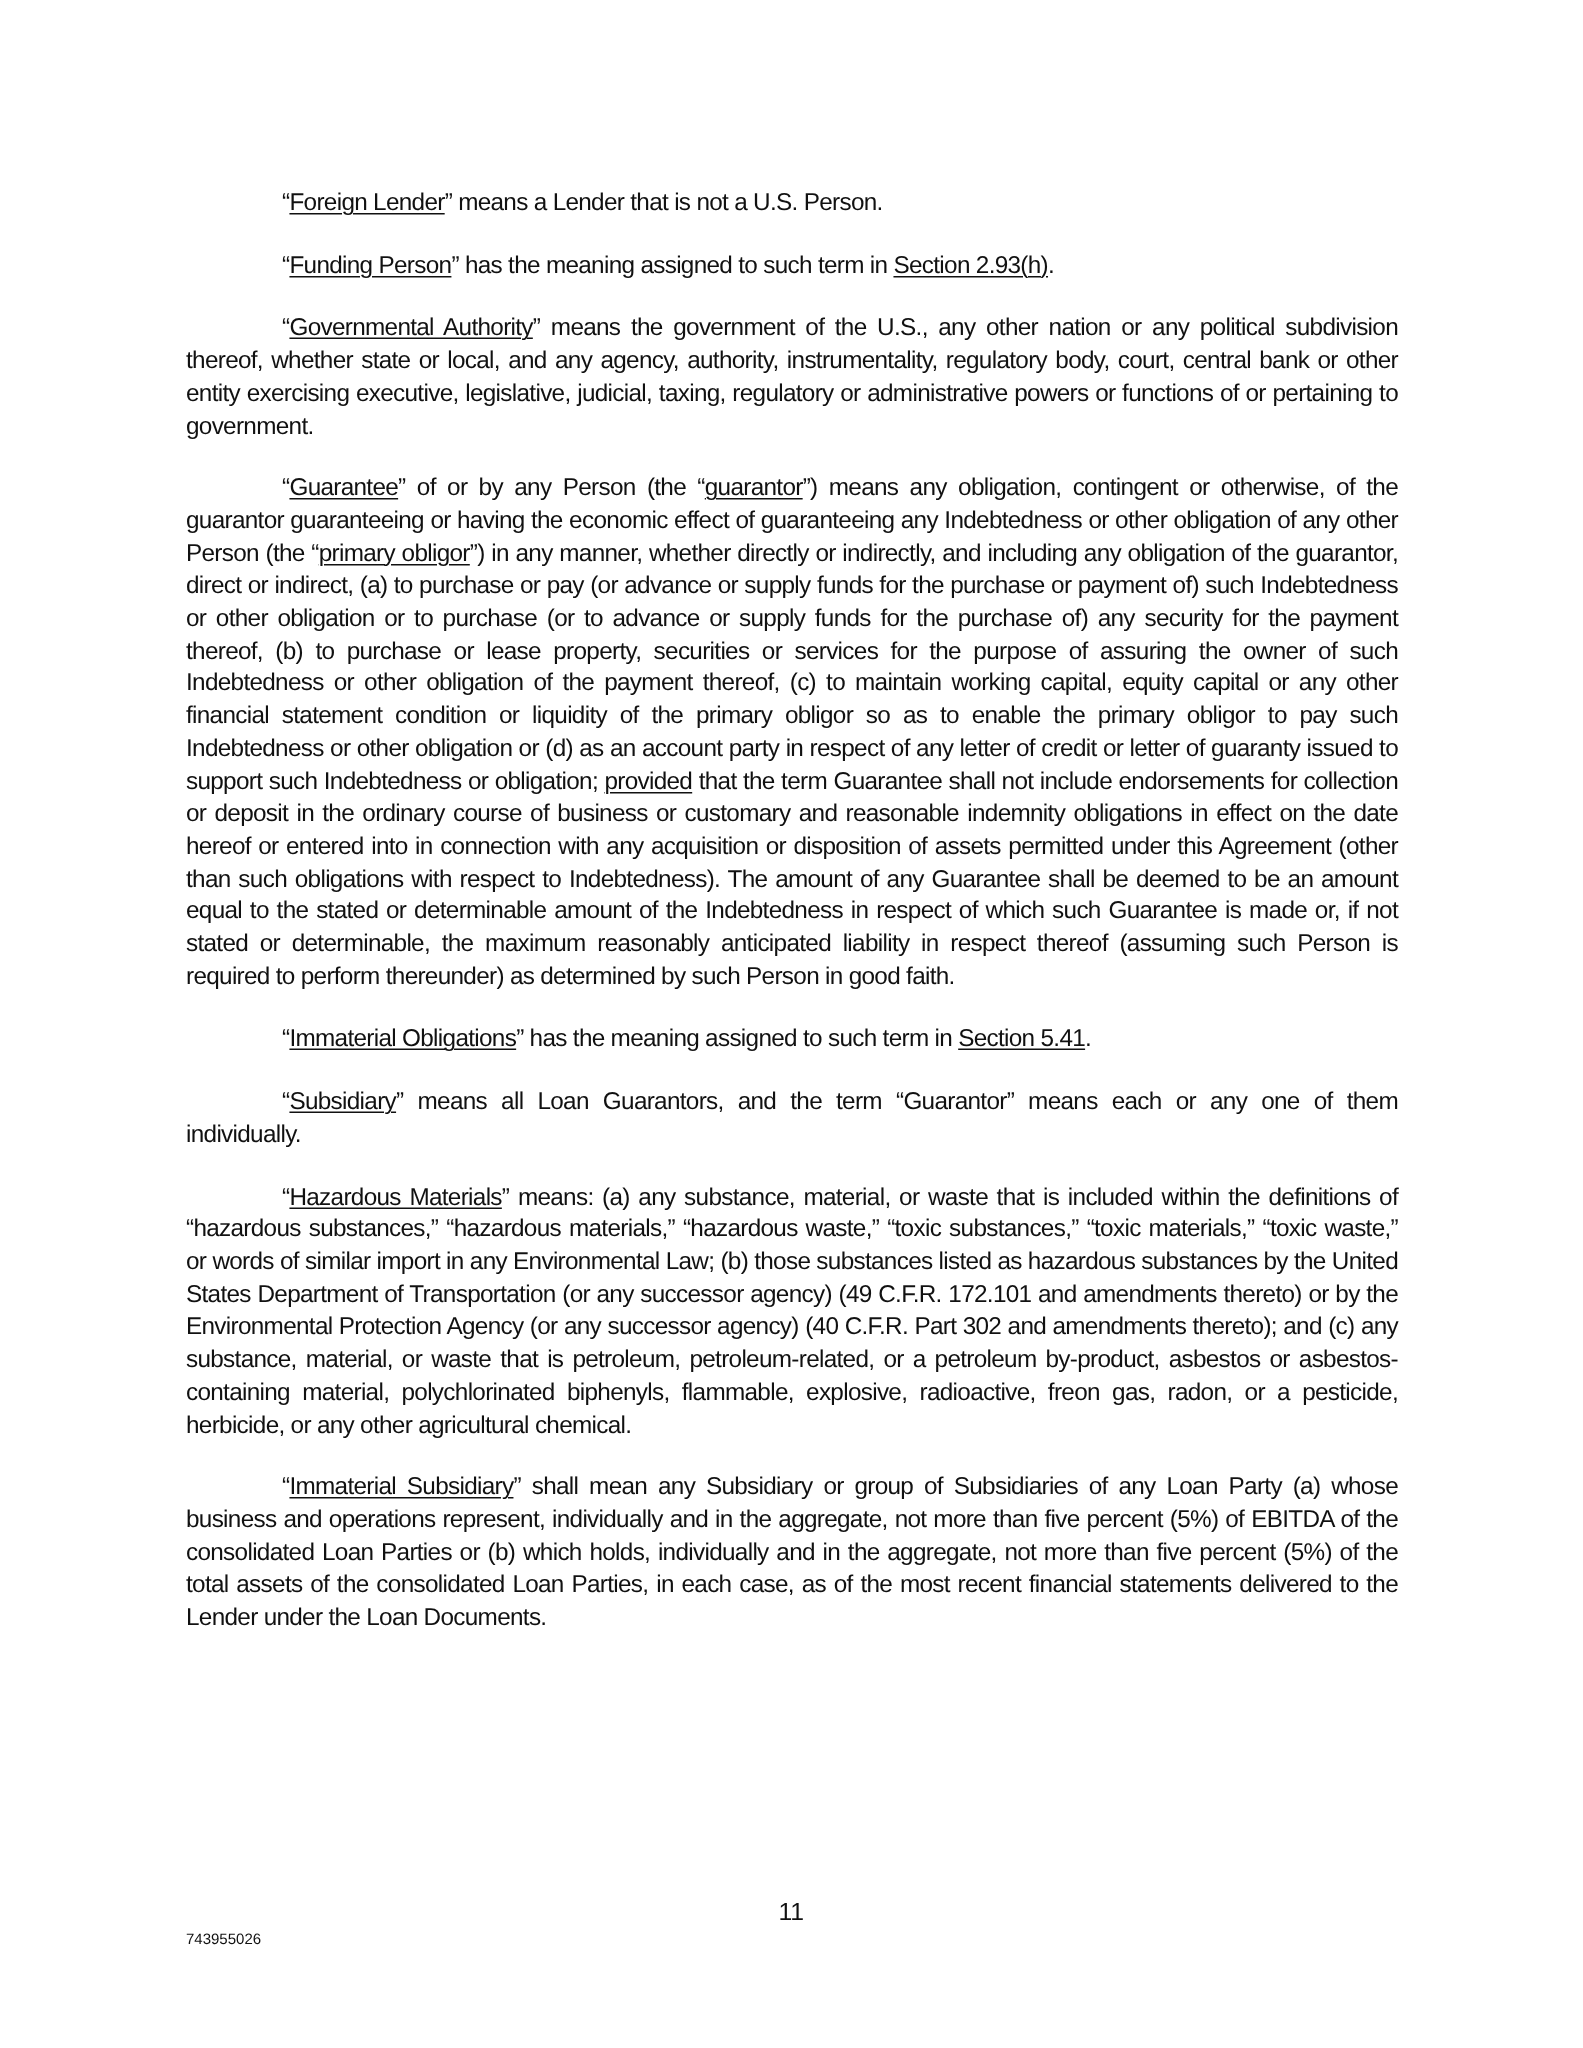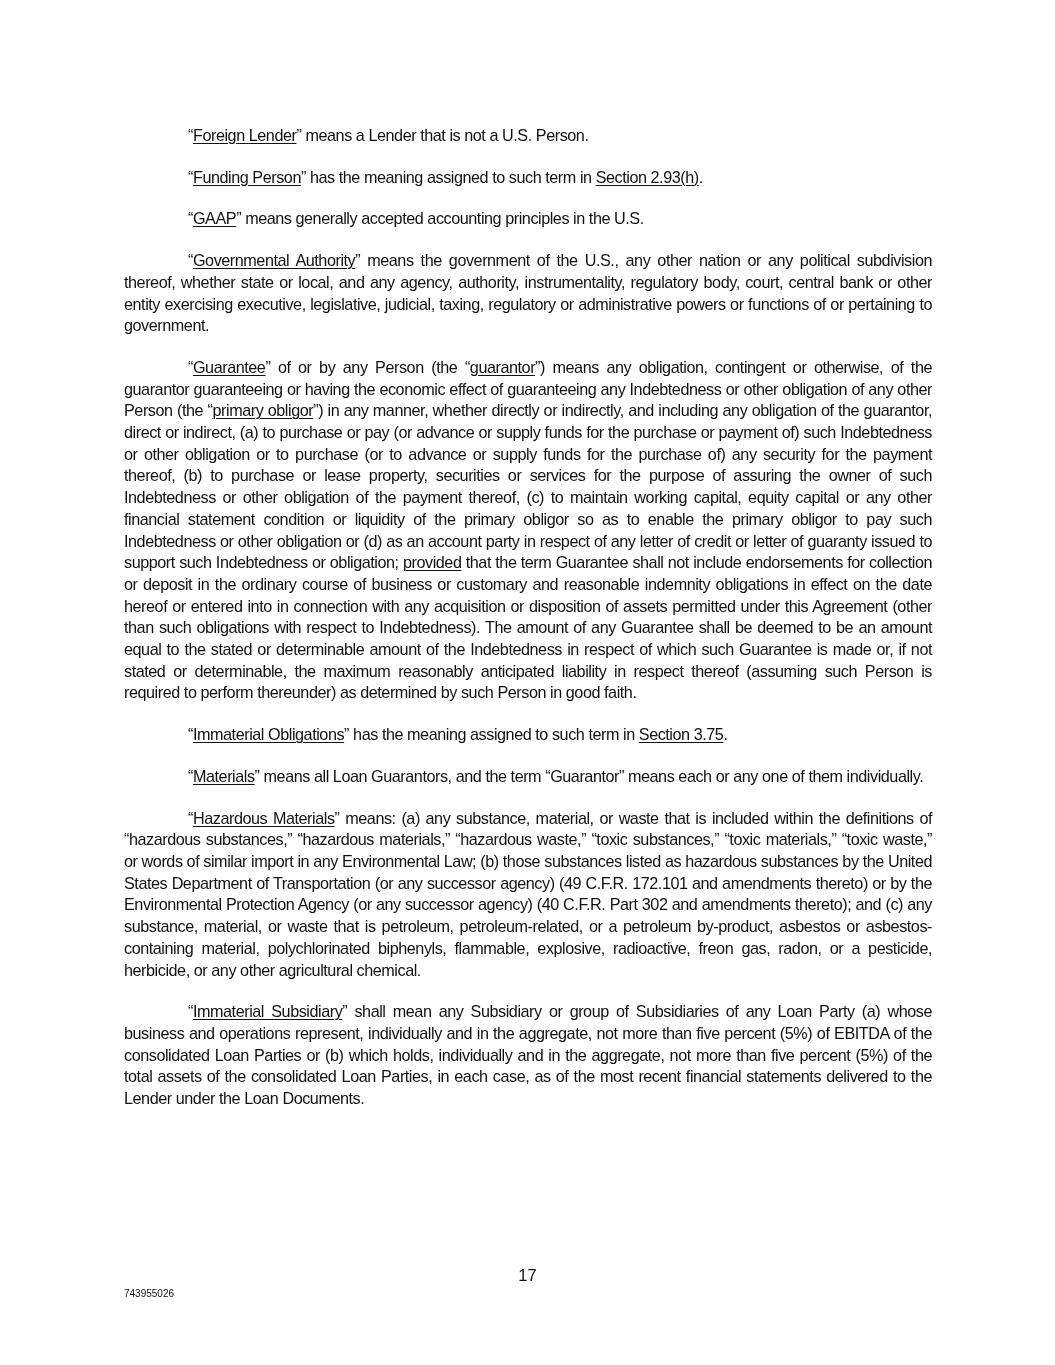--- a/index.html
+++ b/index.html
@@ -57,43 +57,40 @@
 
 <div class="page">
   <p class="para">
     <span>“</span><span class="u">Foreign Lender</span><span>” means a Lender that is not a U.S. Person.</span>
   </p>
 
   <p class="para">
     <span>“</span><span class="u">Funding Person</span><span>” has the meaning assigned to such term in </span><span class="u">Section 2.93(h)</span><span>.</span>
   </p>
 
-  <p class="para">
-    <span>“</span><span class="u">GAAP</span><span>” means generally accepted accounting principles in the U.S.</span>
-  </p>
 
   <p class="para">
     <span>“</span><span class="u">Governmental Authority</span><span>” means the government of the U.S., any other nation or any political subdivision thereof, whether state or local, and any agency, authority, instrumentality, regulatory body, court, central bank or other entity exercising executive, legislative, judicial, taxing, regulatory or administrative powers or functions of or pertaining to government.</span>
   </p>
 
   <p class="para">
     <span>“</span><span class="u">Guarantee</span><span>” of or by any Person (the “</span><span class="u">guarantor</span><span>”) means any obligation, contingent or otherwise, of the guarantor guaranteeing or having the economic effect of guaranteeing any Indebtedness or other obligation of any other Person (the “</span><span class="u">primary obligor</span><span>”) in any manner, whether directly or indirectly, and including any obligation of the guarantor, direct or indirect, (a) to purchase or pay (or advance or supply funds for the purchase or payment of) such Indebtedness or other obligation or to purchase (or to advance or supply funds for the purchase of) any security for the payment thereof, (b) to purchase or lease property, securities or services for the purpose of assuring the owner of such Indebtedness or other obligation of the payment thereof, (c) to maintain working capital, equity capital or any other financial statement condition or liquidity of the primary obligor so as to enable the primary obligor to pay such Indebtedness or other obligation or (d) as an account party in respect of any letter of credit or letter of guaranty issued to support such Indebtedness or obligation; </span><span class="u">provided</span><span> that the term Guarantee shall not include endorsements for collection or deposit in the ordinary course of business or customary and reasonable indemnity obligations in effect on the date hereof or entered into in connection with any acquisition or disposition of assets permitted under this Agreement (other than such obligations with respect to Indebtedness). The amount of any Guarantee shall be deemed to be an amount equal to the stated or determinable amount of the Indebtedness in respect of which such Guarantee is made or, if not stated or determinable, the maximum reasonably anticipated liability in respect thereof (assuming such Person is required to perform thereunder) as determined by such Person in good faith.</span>
   </p>
 
   <p class="para">
-    <span>“</span><span class="u">Immaterial Obligations</span><span>” has the meaning assigned to such term in </span><span class="u">Section 3.75</span><span>.</span>
+    <span>“</span><span class="u">Immaterial Obligations</span><span>” has the meaning assigned to such term in </span><span class="u">Section 5.41</span><span>.</span>
   </p>
 
   <p class="para">
-    <span>“</span><span class="u">Materials</span><span>” means all Loan Guarantors, and the term “Guarantor” means each or any one of them individually.</span>
+    <span>“</span><span class="u">Subsidiary</span><span>” means all Loan Guarantors, and the term “Guarantor” means each or any one of them individually.</span>
   </p>
 
   <p class="para">
     <span>“</span><span class="u">Hazardous Materials</span><span>” means: (a) any substance, material, or waste that is included within the definitions of “hazardous substances,” “hazardous materials,” “hazardous waste,” “toxic substances,” “toxic materials,” “toxic waste,” or words of similar import in any Environmental Law; (b) those substances listed as hazardous substances by the United States Department of Transportation (or any successor agency) (49 C.F.R. 172.101 and amendments thereto) or by the Environmental Protection Agency (or any successor agency) (40 C.F.R. Part 302 and amendments thereto); and (c) any substance, material, or waste that is petroleum, petroleum-related, or a petroleum by-product, asbestos or asbestos-containing material, polychlorinated biphenyls, flammable, explosive, radioactive, freon gas, radon, or a pesticide, herbicide, or any other agricultural chemical.</span>
   </p>
 
   <p class="para">
     <span>“</span><span class="u">Immaterial Subsidiary</span><span>” shall mean any Subsidiary or group of Subsidiaries of any Loan Party (a) whose business and operations represent, individually and in the aggregate, not more than five percent (5%) of EBITDA of the consolidated Loan Parties or (b) which holds, individually and in the aggregate, not more than five percent (5%) of the total assets of the consolidated Loan Parties, in each case, as of the most recent financial statements delivered to the Lender under the Loan Documents.</span>
   </p>
 </div>
 
-<div class="page-number">17</div>
+<div class="page-number">11</div>
 <div class="doc-id">743955026</div>
 
 </body></html>

